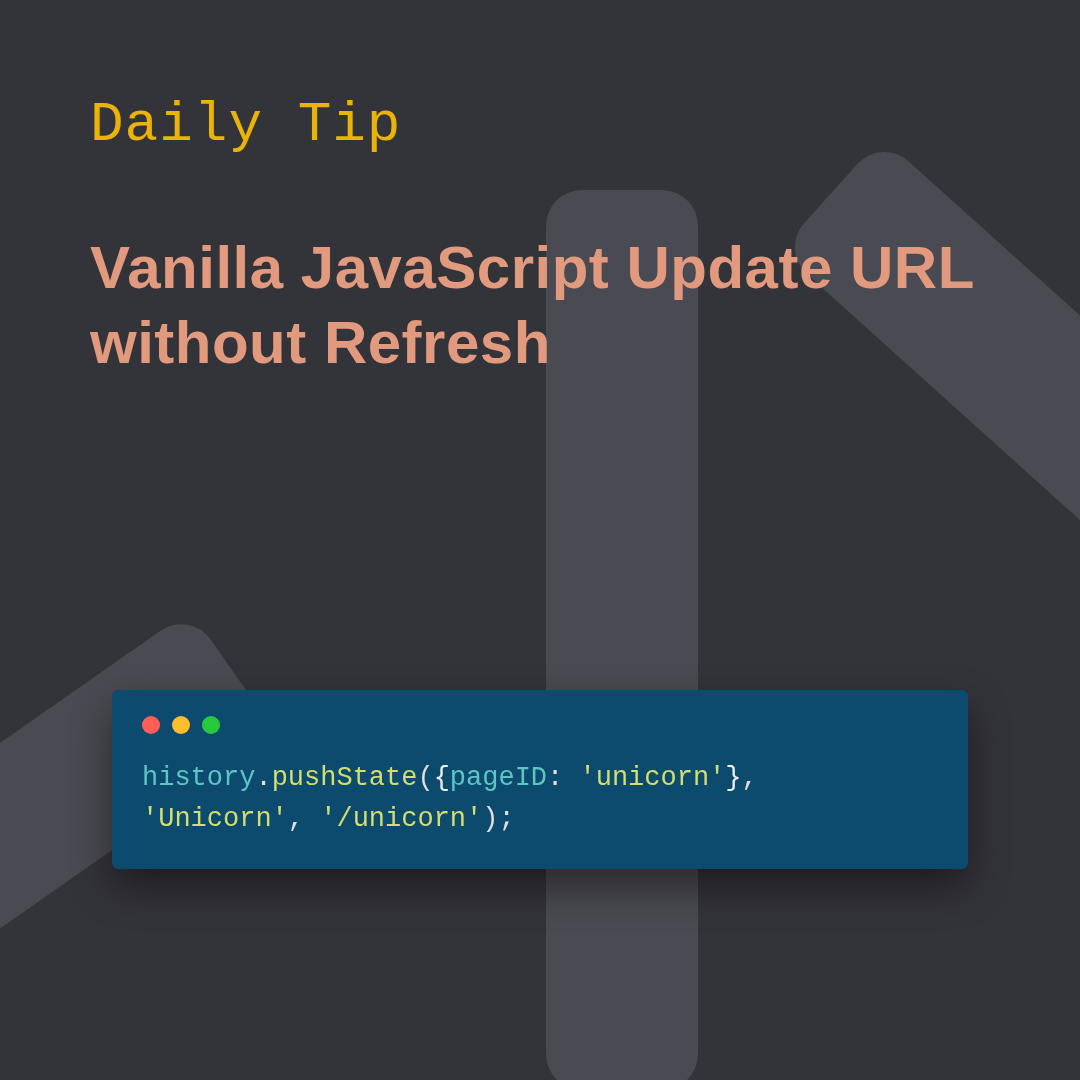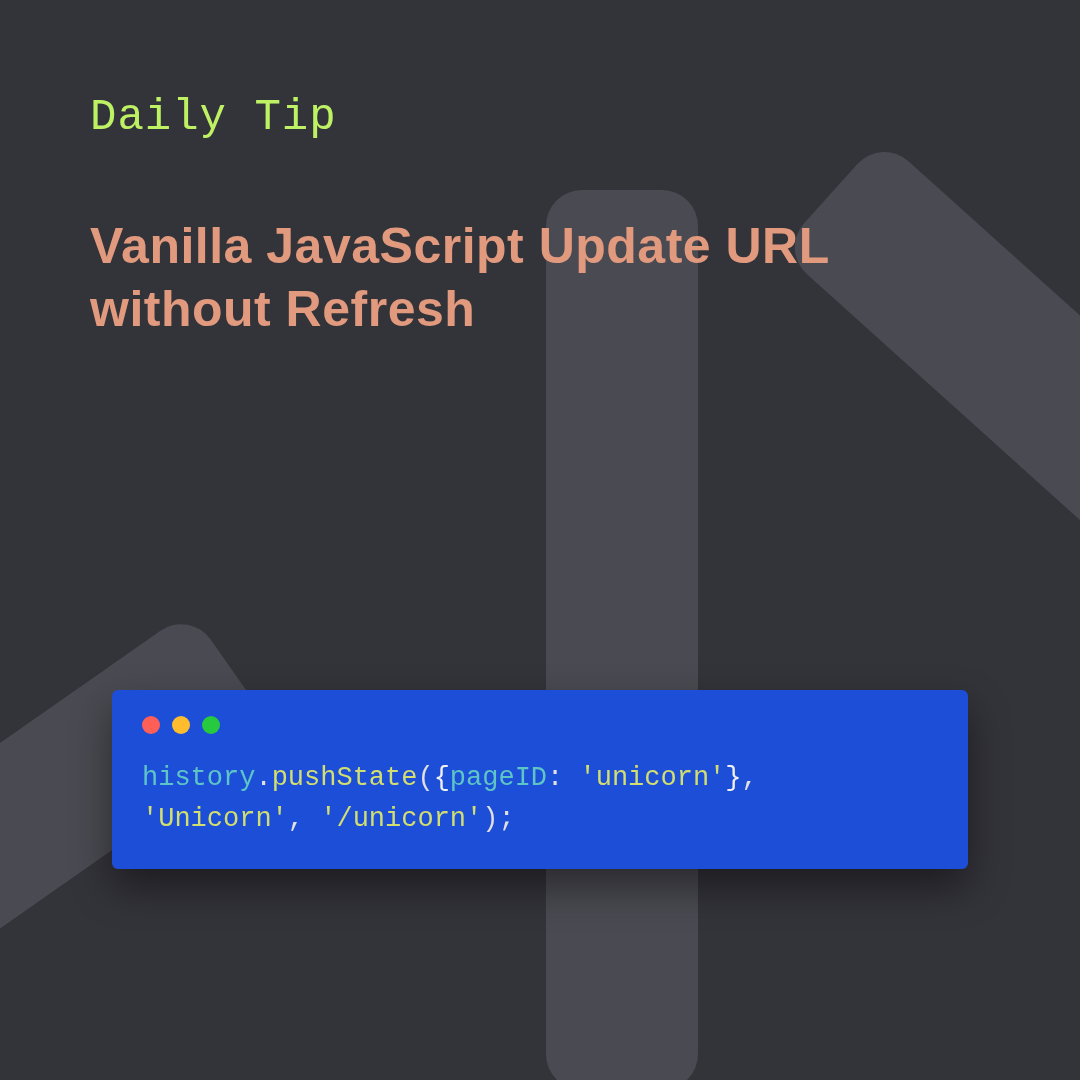--- a/index.html
+++ b/index.html
@@ -46,39 +46,39 @@
     top: 610px;
     transform: rotate(55deg);
     transform-origin: top left;
   }
   .content {
     position: relative;
     padding: 90px 90px 0 90px;
   }
   .meta {
     font-family: "Menlo", "Consolas", "Courier New", monospace;
-    font-size: 44px;
+    font-size: 56px;
     line-height: 1.25;
-    color: #bef264;
+    color: #eab308;
     letter-spacing: 1px;
     margin-bottom: 70px;
   }
   .title {
-    font-size: 50px;
+    font-size: 60px;
     font-weight: 700;
     line-height: 1.25;
     color: #e29a7e;
     letter-spacing: 0.5px;
   }
   .code-card {
     position: absolute;
     left: 112px;
     top: 690px;
     width: 856px;
-    background: #1d4ed8;
+    background: #0c4a6e;
     border-radius: 6px;
     box-shadow: 0 18px 40px rgba(0,0,0,0.45);
     padding: 26px 30px 30px 30px;
   }
   .dots {
     display: flex;
     gap: 12px;
     margin-bottom: 24px;
   }
   .dot {

